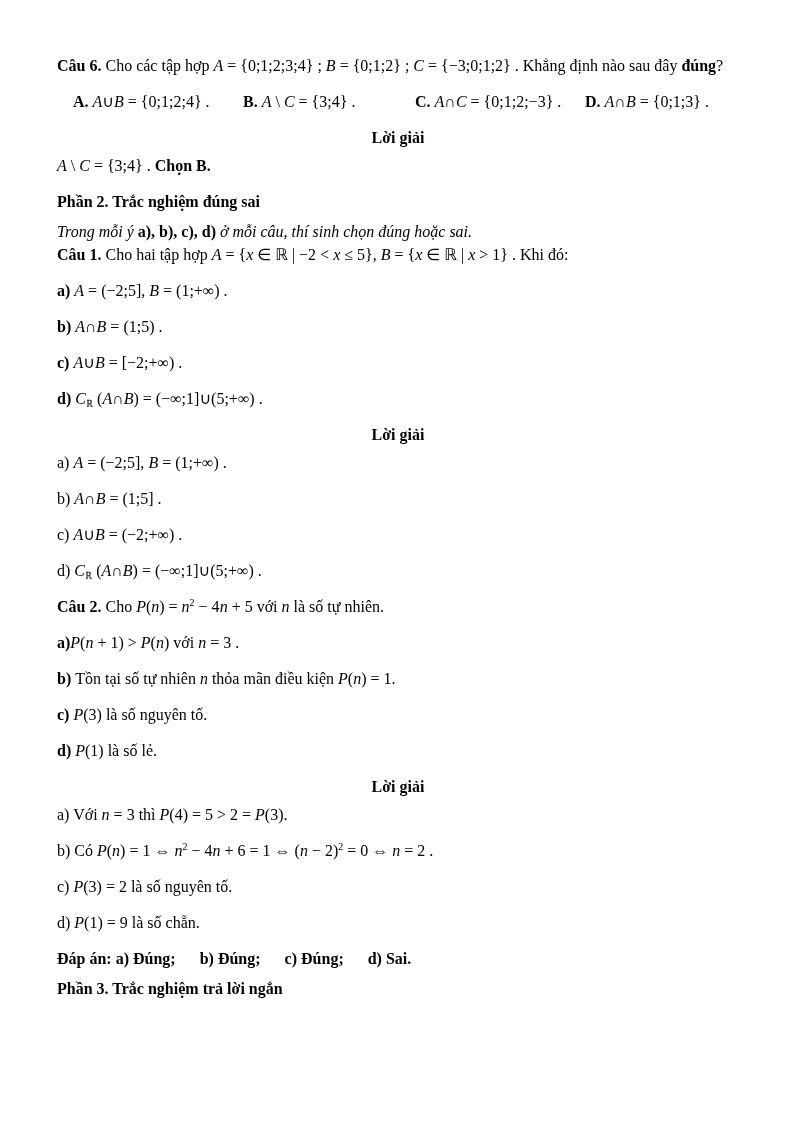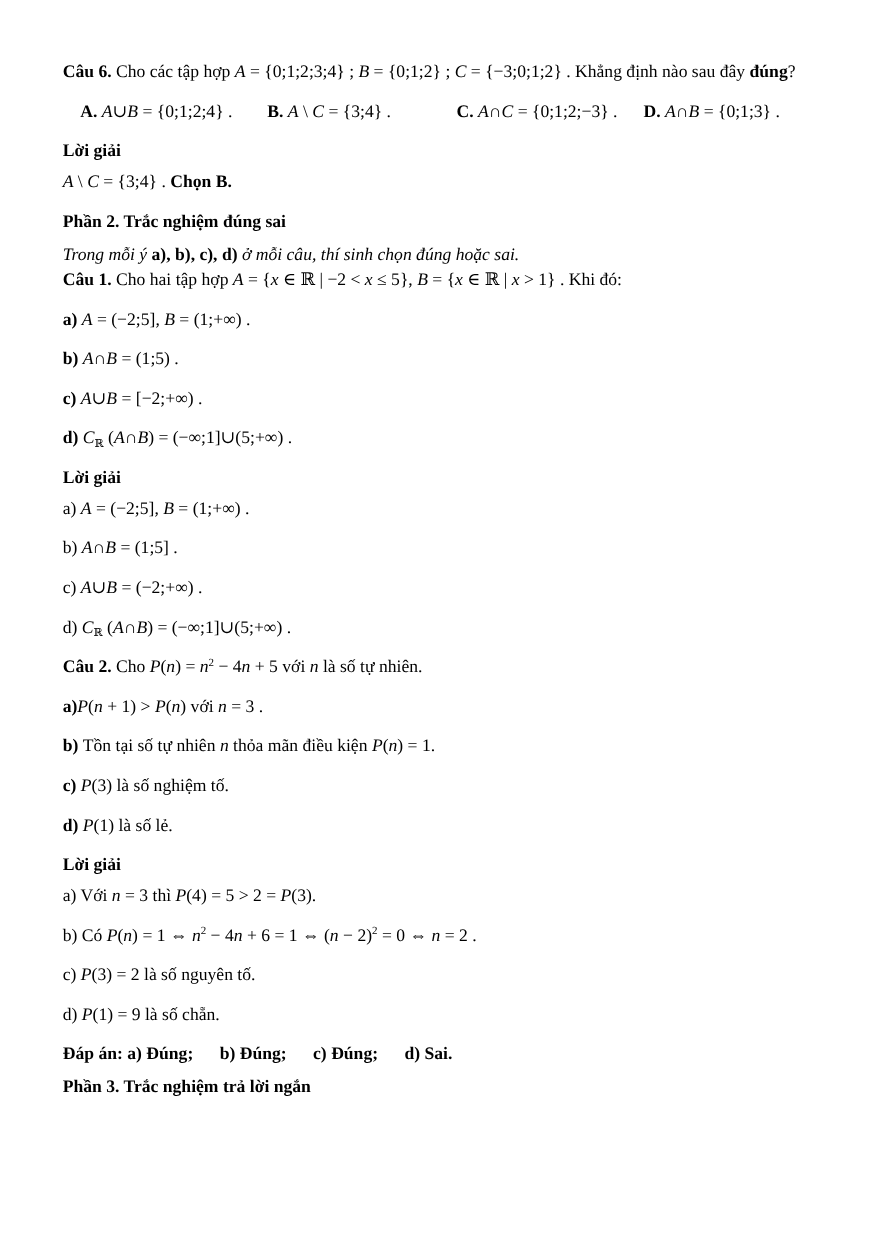--- a/index.html
+++ b/index.html
@@ -4,22 +4,22 @@
 <style>
   html,body{margin:0;padding:0;}
   body{
     width:794px;height:1122px;
     background:#ffffff;color:#000000;
     font-family:"Liberation Serif", "DejaVu Serif", serif;
     font-size:16px;
     overflow:hidden;
   }
   .page{padding:54px 55px 0 57px;box-sizing:border-box;width:794px;height:1122px;}
-  p{margin:0 0 13px 0;line-height:23px;white-space:normal;}
-  p.solution-header{margin-bottom:5px;}
+  p{margin:0 0 13px 0;line-height:23px;white-space:normal;font-family:Liberation Serif, serif;}
+  p.solution-header{text-align:center;margin-bottom:5px;}
   p.answer{margin-bottom:7px;}
   p.section{margin-bottom:7px;}
   p.note{margin-bottom:0;}
   p.options{padding-left:16px;margin-bottom:13px;}
   .opt{display:inline-block;vertical-align:top;}
   .opt-0{width:170px;}
   .opt-1{width:172px;}
   .opt-2{width:170px;}
   .b{font-weight:bold;}
   .i{font-style:italic;}
@@ -45,21 +45,21 @@
       <p class="text"><span class="b">c) </span><span class="i">A</span><span>∪</span><span class="i">B</span><span> = [−2;+∞) .</span></p>
       <p class="text"><span class="b">d) </span><span class="i">C</span><sub>ℝ</sub><span> (</span><span class="i">A</span><span>∩</span><span class="i">B</span><span>) = (−∞;1]∪(5;+∞) .</span></p>
       <p class="solution-header"><span class="b">Lời giải</span></p>
       <p class="text"><span>a) </span><span class="i">A</span><span> = (−2;5], </span><span class="i">B</span><span> = (1;+∞) .</span></p>
       <p class="text"><span>b) </span><span class="i">A</span><span>∩</span><span class="i">B</span><span> = (1;5] .</span></p>
       <p class="text"><span>c) </span><span class="i">A</span><span>∪</span><span class="i">B</span><span> = (−2;+∞) .</span></p>
       <p class="text"><span>d) </span><span class="i">C</span><sub>ℝ</sub><span> (</span><span class="i">A</span><span>∩</span><span class="i">B</span><span>) = (−∞;1]∪(5;+∞) .</span></p>
       <p class="question"><span class="b">Câu 2.</span><span> Cho </span><span class="i">P</span><span>(</span><span class="i">n</span><span>) = </span><span class="i">n</span><sup>2</sup><span> − 4</span><span class="i">n</span><span> + 5 với </span><span class="i">n</span><span> là số tự nhiên.</span></p>
       <p class="text"><span class="b">a)</span><span class="i">P</span><span>(</span><span class="i">n</span><span> + 1) &gt; </span><span class="i">P</span><span>(</span><span class="i">n</span><span>) với </span><span class="i">n</span><span> = 3 .</span></p>
       <p class="text"><span class="b">b) </span><span>Tồn tại số tự nhiên </span><span class="i">n</span><span> thỏa mãn điều kiện </span><span class="i">P</span><span>(</span><span class="i">n</span><span>) = 1.</span></p>
-      <p class="text"><span class="b">c) </span><span class="i">P</span><span>(3)</span><span> là số nghiệm tố.</span></p>
+      <p class="text"><span class="b">c) </span><span class="i">P</span><span>(3)</span><span> là số nguyên tố.</span></p>
       <p class="text"><span class="b">d) </span><span class="i">P</span><span>(1)</span><span> là số lẻ.</span></p>
       <p class="solution-header"><span class="b">Lời giải</span></p>
       <p class="text"><span>a) Với </span><span class="i">n</span><span> = 3 thì </span><span class="i">P</span><span>(4) = 5 &gt; 2 = </span><span class="i">P</span><span>(3).</span></p>
       <p class="text"><span>b) Có </span><span class="i">P</span><span>(</span><span class="i">n</span><span>) = 1 ⇔ </span><span class="i">n</span><sup>2</sup><span> − 4</span><span class="i">n</span><span> + 6 = 1 ⇔ (</span><span class="i">n</span><span> − 2)</span><sup>2</sup><span> = 0 ⇔ </span><span class="i">n</span><span> = 2 .</span></p>
       <p class="text"><span>c) </span><span class="i">P</span><span>(3) = 2 là số nguyên tố.</span></p>
       <p class="text"><span>d) </span><span class="i">P</span><span>(1) = 9 là số chẵn.</span></p>
       <p class="answer"><span class="b">Đáp án: a) Đúng;</span><span class="b gap">b) Đúng;</span><span class="b gap">c) Đúng;</span><span class="b gap">d) Sai.</span></p>
       <p class="section"><span class="b">Phần 3. Trắc nghiệm trả lời ngắn</span></p>
     </div>
 </div>

